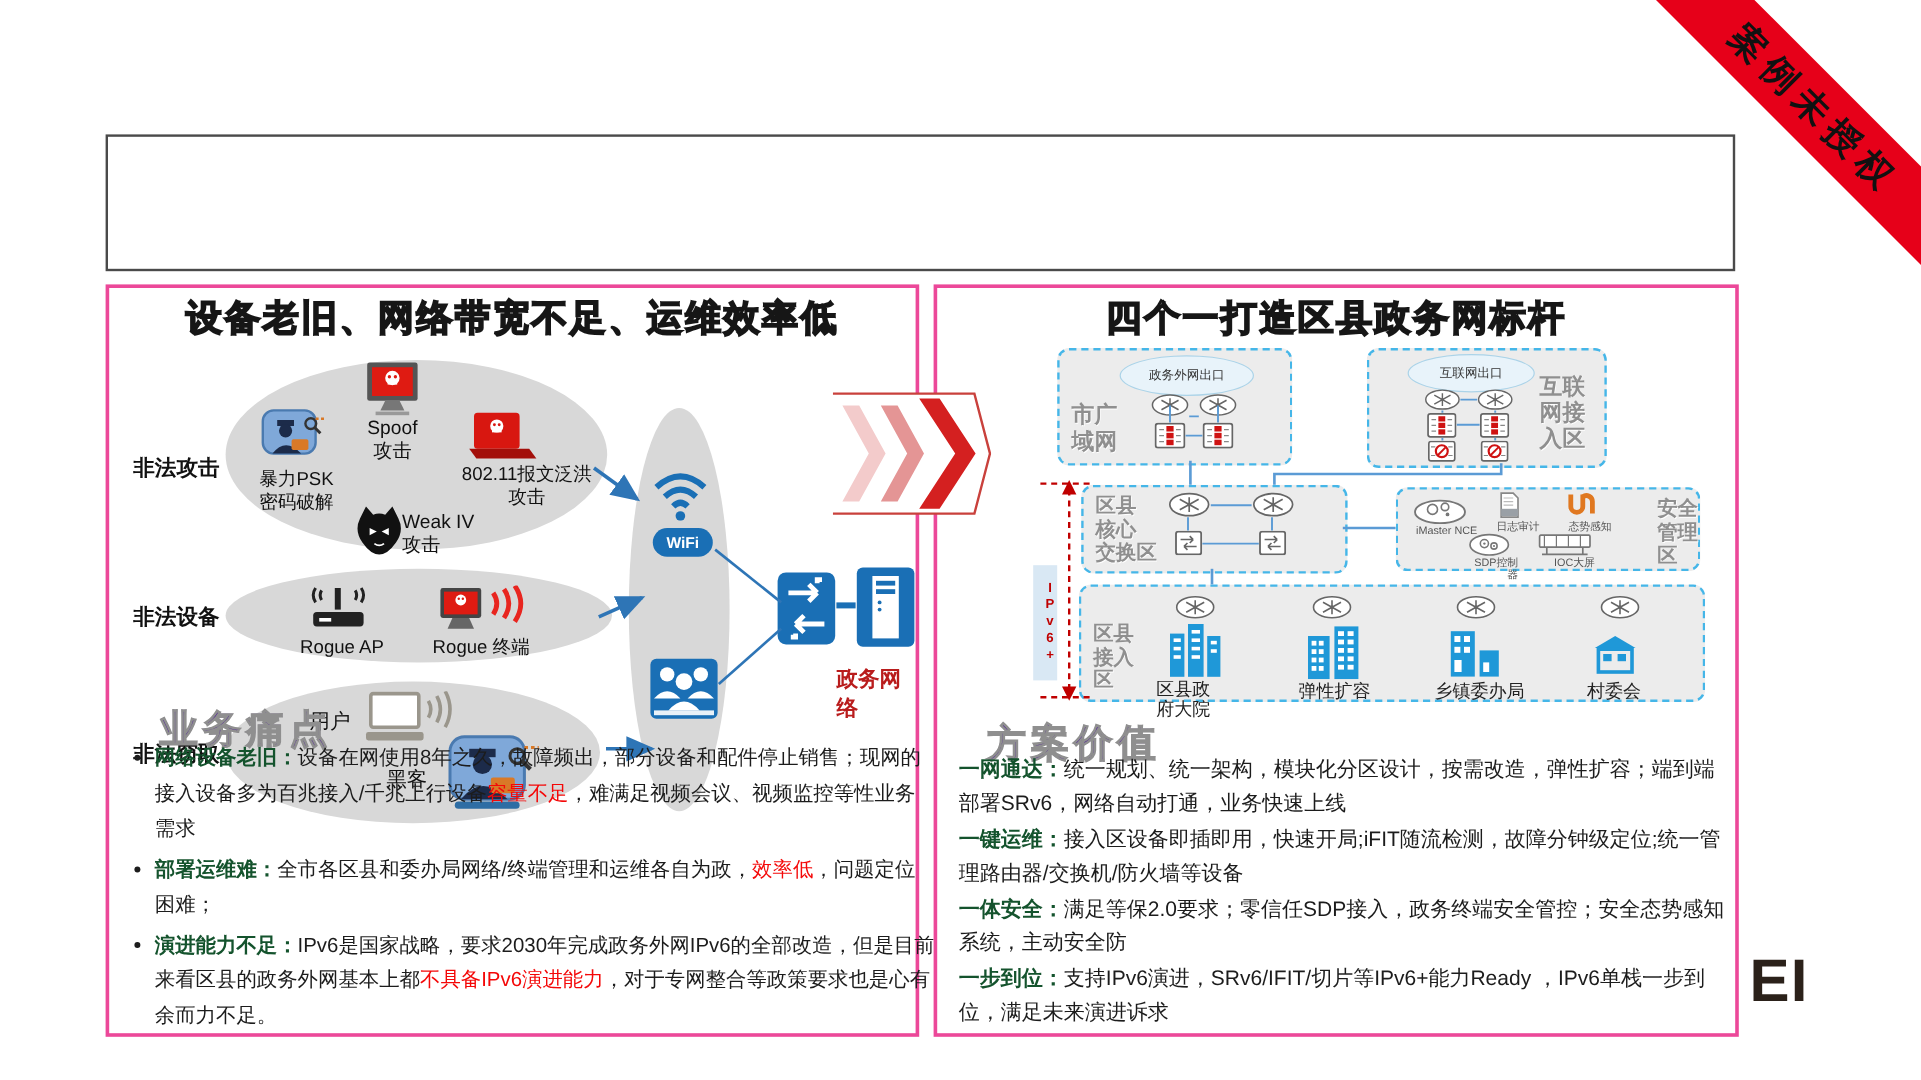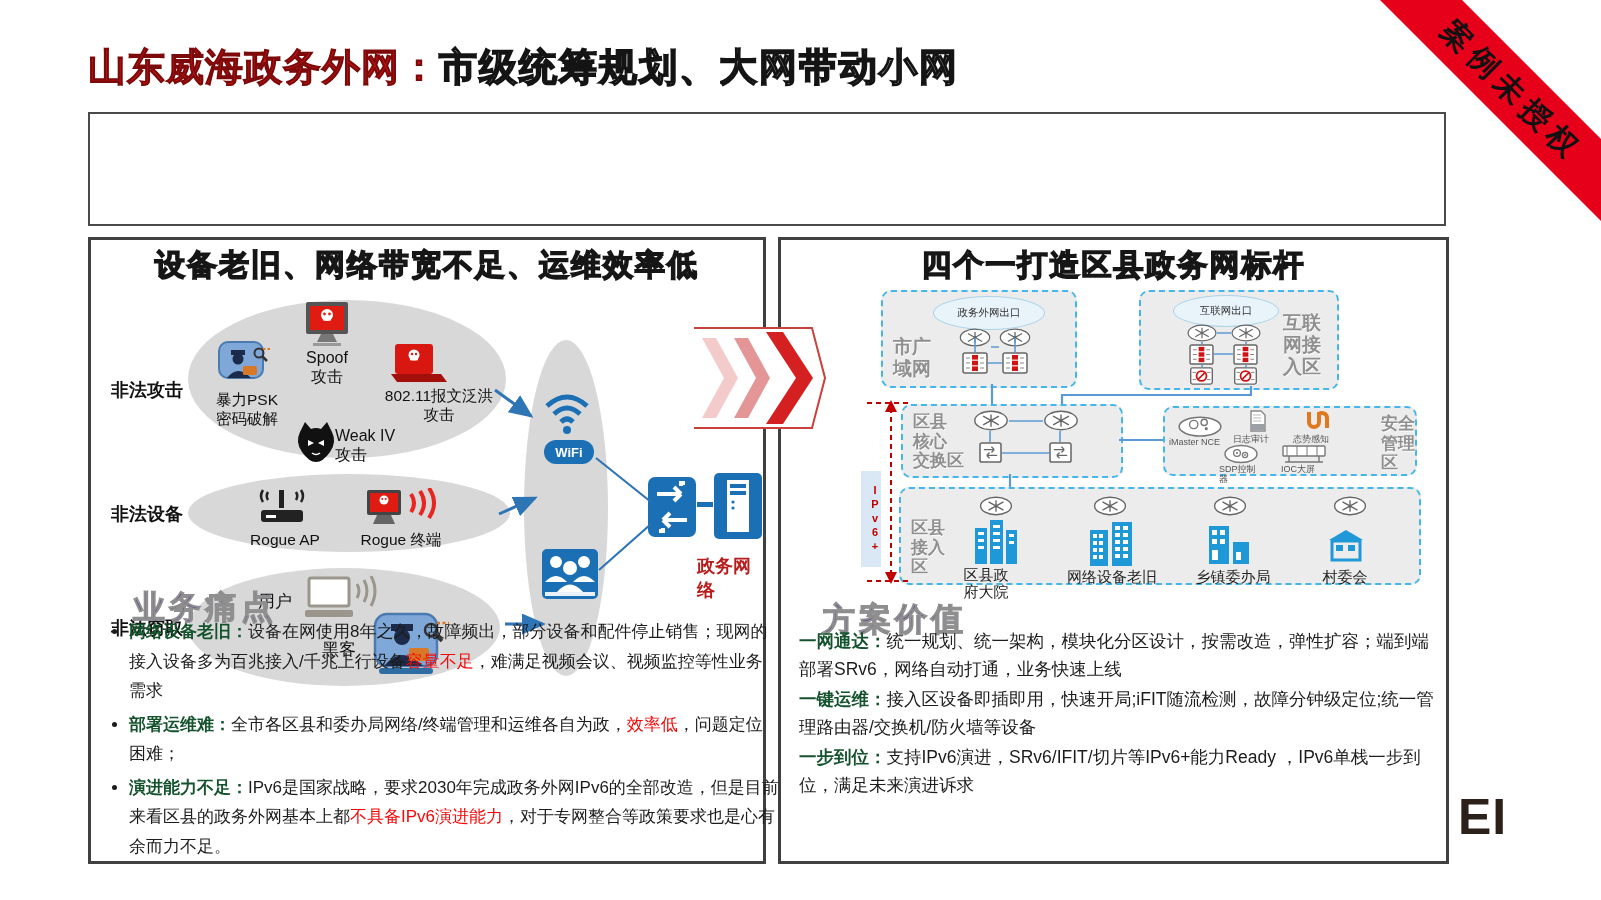--- a/index.html
+++ b/index.html
@@ -15,41 +15,41 @@
   .title{left:88px;top:42px;font-size:38px;font-weight:bold;white-space:nowrap;}
   .title .red{color:#d01414;-webkit-text-stroke:1px #7d0a0a;letter-spacing:1px;}
   .title .dark{color:#ededed;-webkit-text-stroke:1.6px #141414;letter-spacing:2px;}
   
   .intro-box{left:88px;top:112px;width:1354px;height:110px;border:2px solid #4a4a4a;background:#fff;}
   .logo-wrap{left:2px;top:2px;width:222px;height:102px;background:linear-gradient(180deg,#fdfdfd,#dde8f2);}
   .org{left:70px;top:26px;font-size:26px;font-weight:bold;color:#e02525;letter-spacing:1px;}
   .site{left:72px;top:62px;font-size:11px;color:#e02525;}
   .intro-text{left:228px;top:8px;width:1118px;font-size:19px;line-height:28.5px;text-align:justify;color:#222;}
   
-  .panel{border:3px solid #404040;background:#fff;}
+  .panel{border:3px solid #ec4899;background:#fff;}
   .panel-header{left:0;top:5px;width:100%;text-align:center;font-size:30px;font-weight:bold;
     color:#ededed;-webkit-text-stroke:1.5px #161616;letter-spacing:2px;}
   .sec-title{font-size:32px;font-weight:bold;color:#4c1d95;-webkit-text-stroke:1.1px #8f8f8f;letter-spacing:4px;}
   .oval{background:#d8d8d8;border-radius:50%;}
   .row-label{font-size:18px;font-weight:bold;color:#111;}
   .icon-label{font-size:15.5px;color:#111;text-align:center;line-height:19px;}
   .net-label{font-size:18px;font-weight:bold;color:#b91c1c;}
   
   .pains{left:14px;top:377px;width:650px;margin:0;padding:0 0 0 24px;}
   .pains li{font-size:17px;line-height:29.5px;margin-bottom:4px;color:#1c1c1c;}
   .lead{font-weight:bold;color:#14532d;}
   .redtxt{color:#f40808;}
   .values{left:18px;top:388px;width:638px;}
   .values .vitem{font-size:17.5px;line-height:27.5px;margin-bottom:3px;color:#1c1c1c;}
   
   .zone{border:2px dashed #45b6e8;border-radius:10px;background:#ececec;}
   .zone-label{font-weight:bold;color:#8f8f8f;text-shadow:0.6px 0.6px 0 #fff;line-height:1.15;}
   .cloud{background:#e8f3fa;border:1.5px solid #abd3e8;border-radius:50%;
     display:flex;align-items:center;justify-content:center;font-size:10.5px;color:#333;}
-  .dev-label{font-size:9px;color:#555;text-align:left;line-height:10px;}
+  .dev-label{font-size:9px;color:#555;text-align:right;line-height:10px;}
   .site-label{font-size:15px;color:#222;text-align:center;line-height:17px;}
   .ipv6-band{background:#d9e8f4;color:#c00000;font-size:11px;font-weight:bold;
     writing-mode:vertical-rl;text-orientation:upright;text-align:center;letter-spacing:2px;}
   .wm{font-size:50px;font-weight:bold;color:#2b211a;letter-spacing:1px;}
   svg{display:block;}
 </style>
 </head>
 <body>
 
 <svg width="0" height="0" style="position:absolute">
@@ -172,23 +172,20 @@
     </symbol>
   </defs>
 </svg>
 
 <div class="slide">
 
   <div class="abs corner-banner">
     <span>案例未授权</span>
   </div>
 
-  <div class="abs title">
-    <span class="red">山东威海政务外网：</span><span class="dark">市级统筹规划、大网带动小网</span>
-  </div>
 
   <div class="abs intro-box">
   </div>
 
   <div class="abs panel" style="left:88px;top:237px;width:672px;height:621px">
     <div class="abs panel-header">设备老旧、网络带宽不足、运维效率低</div>
 
     <div class="abs oval" style="left:97px;top:60px;width:318px;height:158px"></div>
     <div class="abs oval" style="left:97px;top:234px;width:322px;height:78px"></div>
     <div class="abs oval" style="left:97px;top:328px;width:312px;height:118px"></div>
@@ -447,21 +444,21 @@
       </svg>
     <div class="abs site-label pre" style="left:174px;top:326px;width:62px">区县政
 府大院</div>
 
     <svg class="abs" style="left:312px;top:256px" width="34" height="20">
         <use href="#rt"></use>
       </svg>
     <svg class="abs" style="left:306px;top:280px" width="48" height="46">
         <use href="#b2"></use>
       </svg>
-    <div class="abs site-label" style="left:286px;top:328px;width:90px">网络设备老旧</div>
+    <div class="abs site-label" style="left:286px;top:328px;width:90px">弹性扩容</div>
 
     <svg class="abs" style="left:432px;top:256px" width="34" height="20">
         <use href="#rt"></use>
       </svg>
     <svg class="abs" style="left:426px;top:284px" width="44" height="40">
         <use href="#b3"></use>
       </svg>
     <div class="abs site-label" style="left:404px;top:328px;width:96px">乡镇委办局</div>
 
     <svg class="abs" style="left:552px;top:256px" width="34" height="20">
@@ -492,19 +489,20 @@
         <path d="M86 341 H128"></path>
       </g>
       <polygon points="104,172 116,172 110,160" fill="#c00000"></polygon>
       <polygon points="104,332 116,332 110,344" fill="#c00000"></polygon>
     </svg>
 
     <div class="abs sec-title" style="left:42px;top:358px">方案价值</div>
     <div class="abs values">
       <div class="vitem"><span class="lead">一网通达：</span><span>统一规划、统一架构，模块化分区设计，按需改造，弹性扩容；端到端部署SRv6，网络自动打通，业务快速上线</span></div>
       <div class="vitem"><span class="lead">一键运维：</span><span>接入区设备即插即用，快速开局;iFIT随流检测，故障分钟级定位;统一管理路由器/交换机/防火墙等设备</span></div>
+      <div class="vitem"><span class="lead">一体安全：</span><span>满足等保2.0要求；零信任SDP接入，政务终端安全管控；安全态势感知系统，主动安全防</span></div>
       <div class="vitem"><span class="lead">一步到位：</span><span>支持IPv6演进，SRv6/IFIT/切片等IPv6+能力Ready ，IPv6单栈一步到位，满足未来演进诉求</span></div>
     </div>
   </div>
 
   <div class="abs wm" style="left:1458px;top:788px">EI</div>
 
 </div>
 
 </body></html>

